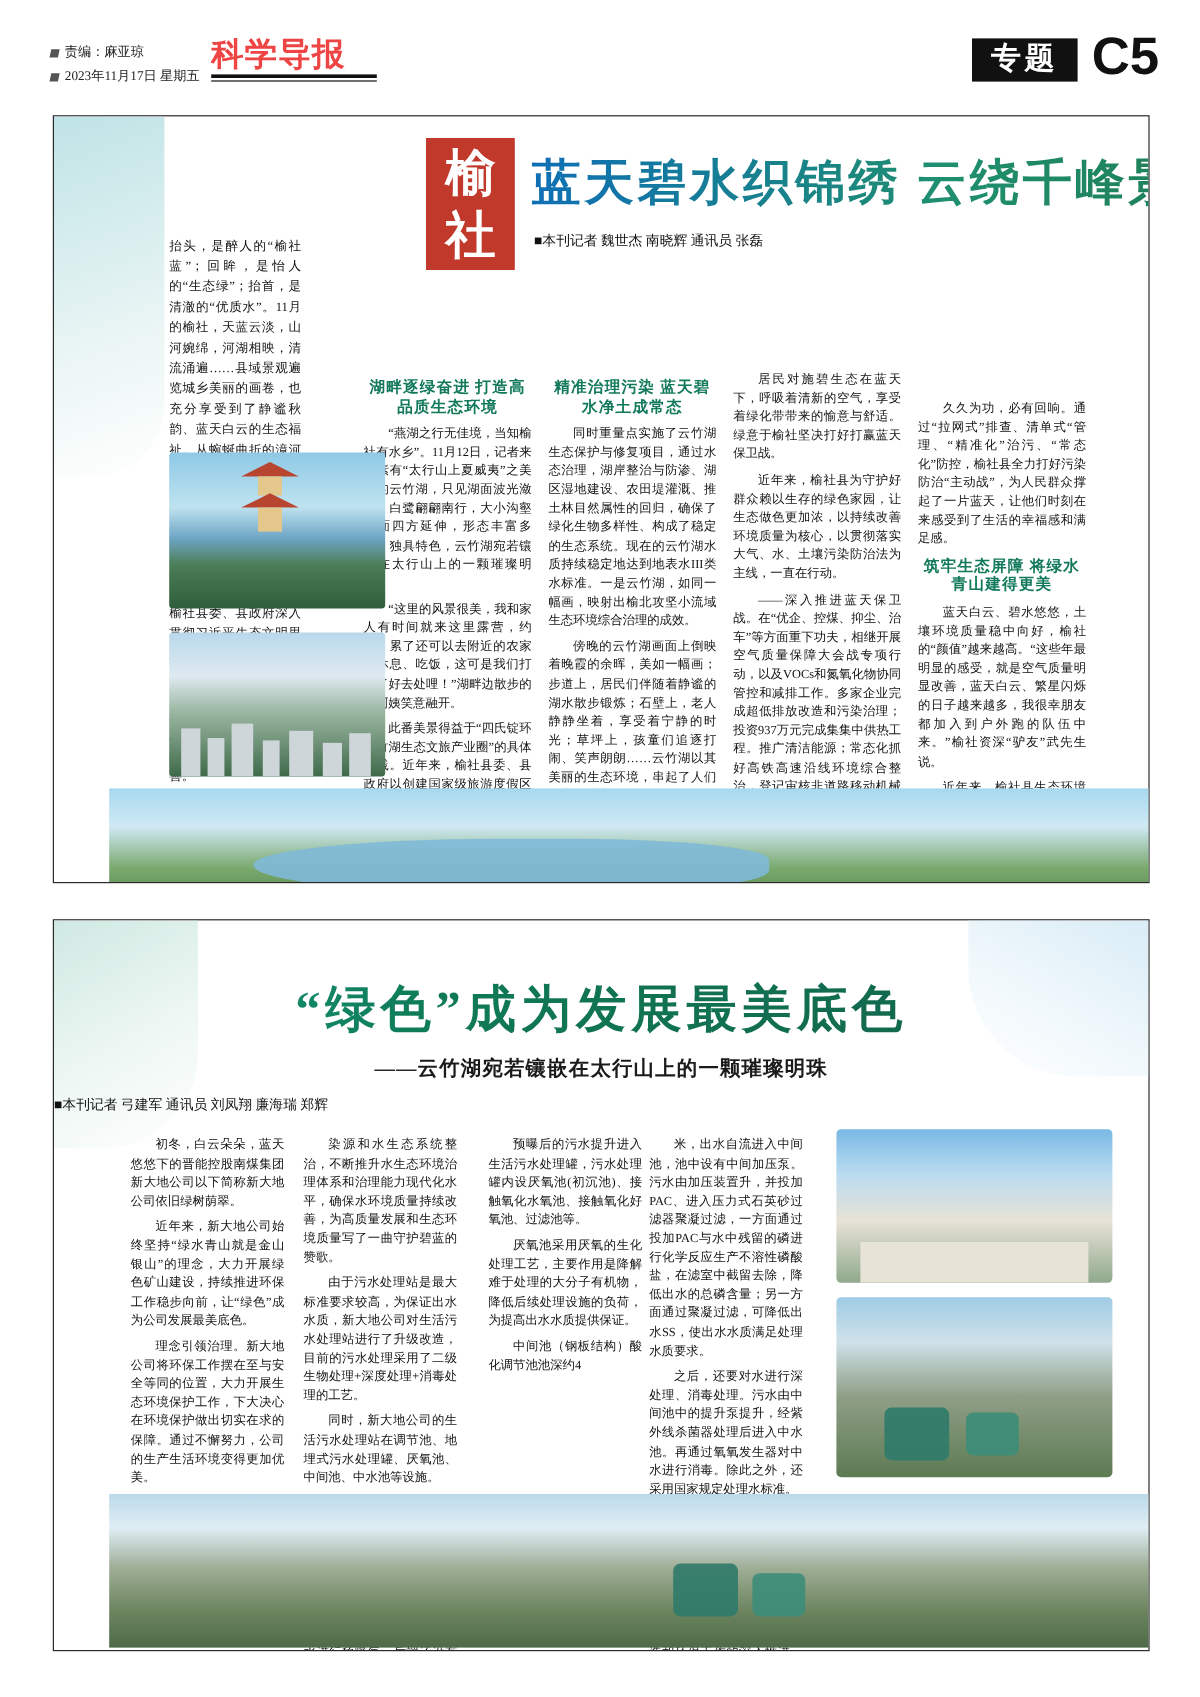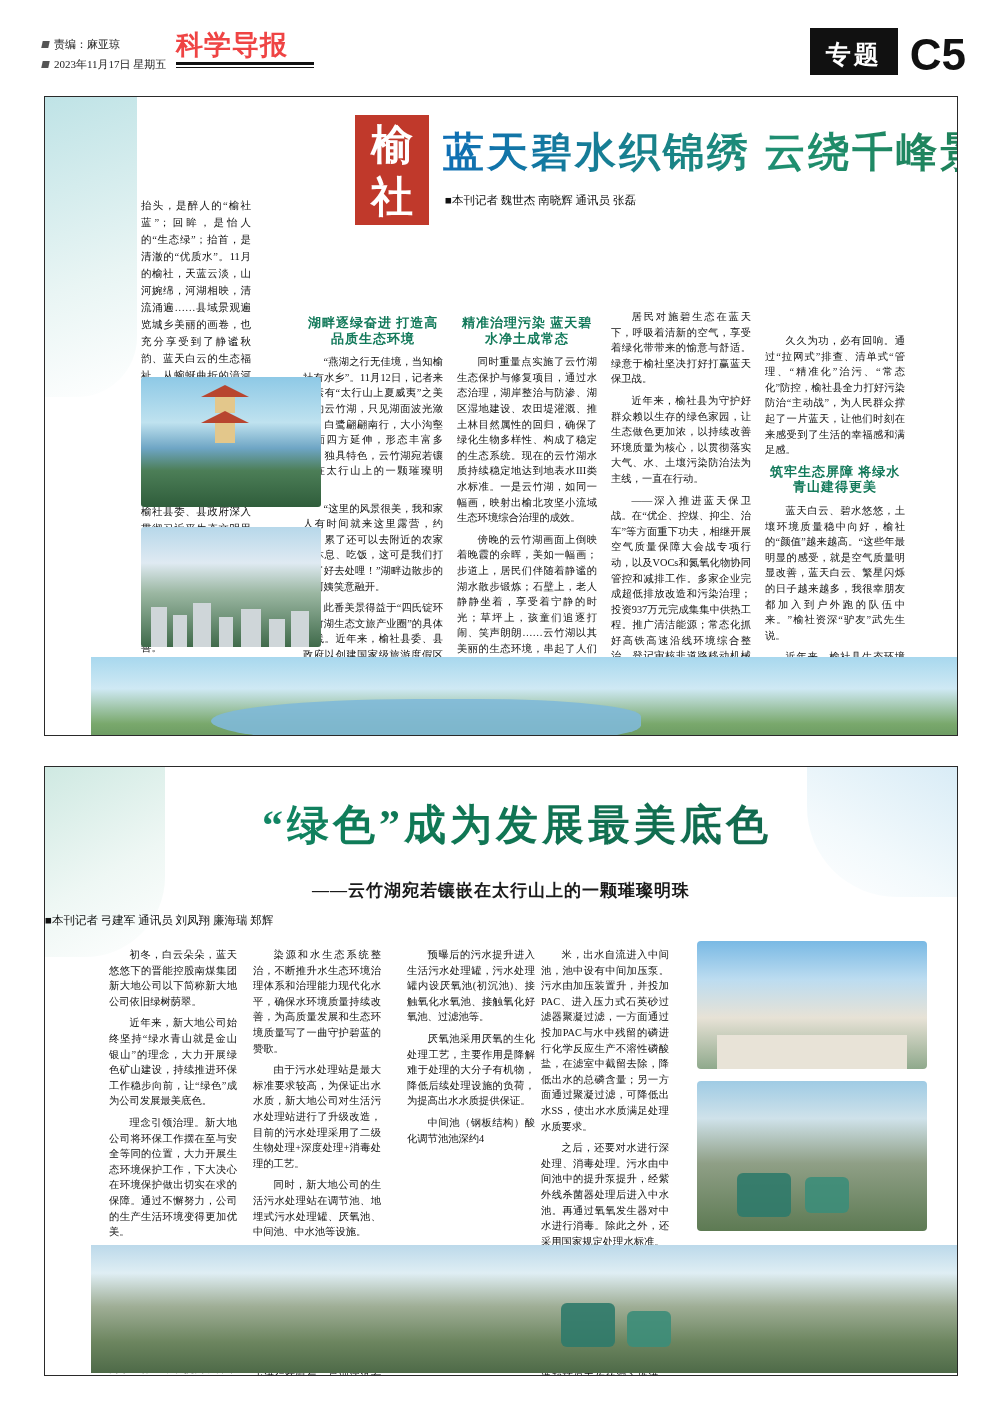--- a/index.html
+++ b/index.html
@@ -16,21 +16,21 @@
   
   .masthead{position:absolute;left:0;top:0;width:1000px;height:86px;}
   .mh-left{position:absolute;left:42px;top:34px;font-size:11px;line-height:20px;color:#222;}
   .mh-left .row{display:flex;align-items:center;gap:5px;}
   .sq{display:inline-block;width:7px;height:7px;background:#555;transform:skewX(-12deg);}
   .mh-logo{position:absolute;left:176px;top:30px;width:140px;height:44px;}
   .mh-logo .cn{font-family:"Liberation Serif",serif;font-weight:bold;font-size:27px;letter-spacing:1px;color:#ef4444;line-height:30px;}
   .mh-logo .ul{width:138px;height:3px;background:#111;margin-top:2px;}
   .mh-logo .ul2{width:138px;height:1px;background:#111;margin-top:2px;}
   .mh-right{position:absolute;right:34px;top:28px;display:flex;align-items:flex-end;gap:12px;}
-  .zhuanti{background:#111;color:#fff;font-size:25px;font-weight:bold;padding:16px 16px 6px 16px;letter-spacing:3px;line-height:1;font-family:Liberation Mono, monospace;}
+  .zhuanti{background:#111;color:#fff;font-size:25px;font-weight:bold;padding:5px 16px 6px 16px;letter-spacing:3px;line-height:1;}
   .pageno{font-size:44px;font-weight:bold;line-height:0.9;font-family:"Liberation Sans",sans-serif;color:#111;}
 
   
   .art1{position:absolute;left:44px;top:96px;width:912px;height:638px;border:1px solid #2a2a2a;background:#fff;overflow:hidden;}
   .art1 .teal-corner{position:absolute;left:0;top:0;width:92px;height:300px;background:linear-gradient(160deg,#bfe3e6 0%, #e9f5f4 60%, #ffffff 100%);border-bottom-right-radius:60px;}
   .seal-box{position:absolute;left:310px;top:18px;width:74px;height:110px;background:#c0392b;color:#fff;
     font-size:42px;font-weight:bold;text-align:center;line-height:52px;padding-top:4px;box-sizing:border-box;letter-spacing:0;}
   .h1-main{position:absolute;left:398px;top:28px;font-size:41px;font-weight:bold;letter-spacing:3px;
     background:linear-gradient(90deg,#0f6fb5 0%, #1f8f6f 55%, #1f7a4d 100%);
     -webkit-background-clip:text;background-clip:text;color:transparent;white-space:nowrap;}
@@ -59,23 +59,23 @@
      linear-gradient(180deg,#a8d8ee 0%,#cfe9f4 18%,#79a86c 38%,#4e7d4c 62%,#3a6440 100%);}
   .pano-water{position:absolute;left:120px;top:42px;width:430px;height:46px;background:#7fb9d8;border-radius:50% 40% 45% 55%;opacity:.9;}
   .pagoda{position:absolute;left:118px;top:292px;width:48px;height:70px;}
   .pagoda .roof{position:absolute;left:0;width:0;height:0;border-left:24px solid transparent;border-right:24px solid transparent;border-bottom:12px solid #b8452f;}
   .pagoda .body{position:absolute;left:14px;width:20px;background:#e3c78b;}
 
   
   .art2{position:absolute;left:44px;top:766px;width:912px;height:608px;border:1px solid #2a2a2a;background:#fff;overflow:hidden;}
   .a2-corner{position:absolute;left:0;top:0;width:120px;height:190px;background:linear-gradient(150deg,#cfe9e2 0%,#eef7f4 55%,#ffffff 100%);border-bottom-right-radius:80px;}
   .a2-corner2{position:absolute;right:0;top:0;width:150px;height:130px;background:linear-gradient(210deg,#d9ecf6 0%,#f2f9fc 60%,#ffffff 100%);border-bottom-left-radius:90px;}
-  .h2-main{position:absolute;left:0;top:30px;width:912px;text-align:center;font-size:42px;font-weight:bold;letter-spacing:4px;
+  .h2-main{position:absolute;left:0;top:46px;width:912px;text-align:center;font-size:42px;font-weight:bold;letter-spacing:4px;
     background:linear-gradient(90deg,#16a085 0%,#0f7a56 35%,#14614a 100%);
-    -webkit-background-clip:text;background-clip:text;color:transparent;padding-left:16px;}
+    -webkit-background-clip:text;background-clip:text;color:transparent;}
   .h2-sub{position:absolute;left:0;top:112px;width:912px;text-align:center;font-size:17px;font-weight:bold;color:#1a1a1a;letter-spacing:1px;}
   .byline2{position:absolute;left:0;top:146px;width:912px;text-align:left;font-size:11.5px;color:#111;}
   .c2a{left:64px;top:180px;width:128px;}
   .c2b{left:208px;top:180px;width:128px;}
   .c2c{left:362px;top:180px;width:128px;}
   .c2d{left:496px;top:180px;width:128px;}
   .a2-img1{left:652px;top:174px;width:230px;height:128px;border-radius:4px;}
   .ph-bldg{background:linear-gradient(180deg,#79b9e4 0%,#bcdcf0 30%,#e7e2d6 60%,#8fa98c 100%);}
   .a2-img2{left:652px;top:314px;width:230px;height:150px;border-radius:4px;}
   .ph-plant{background:linear-gradient(180deg,#9fcbe4 0%,#cfe2ea 25%,#8f9f86 55%,#5d7a53 100%);}

